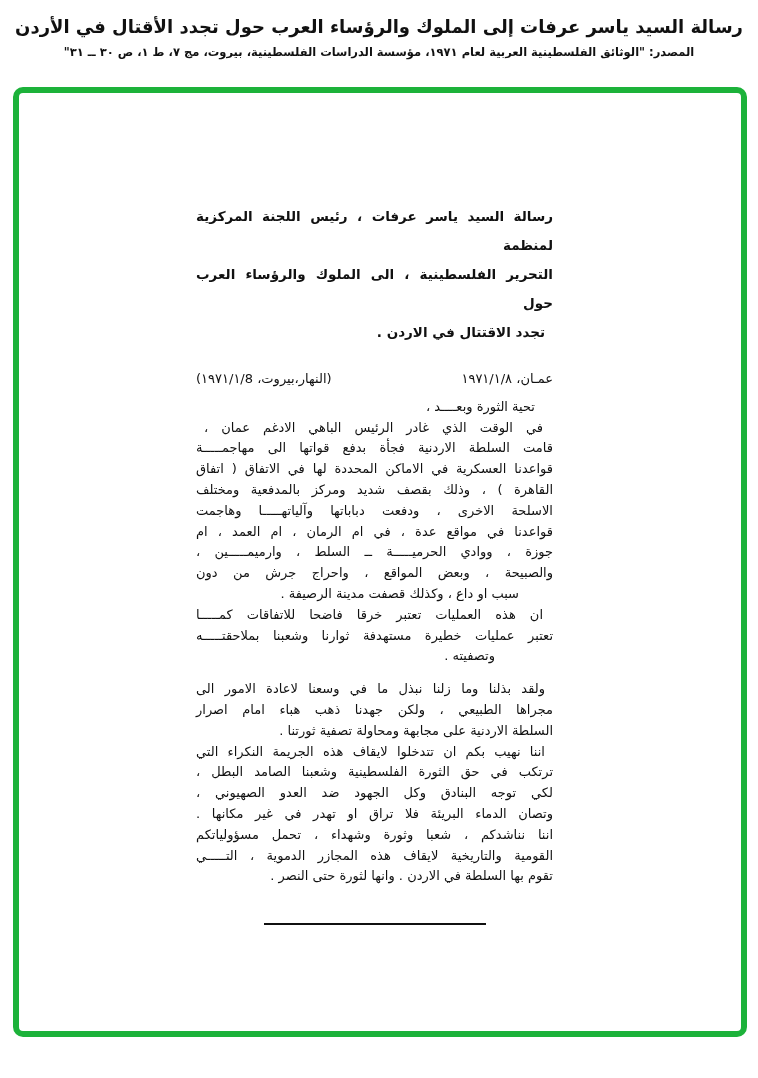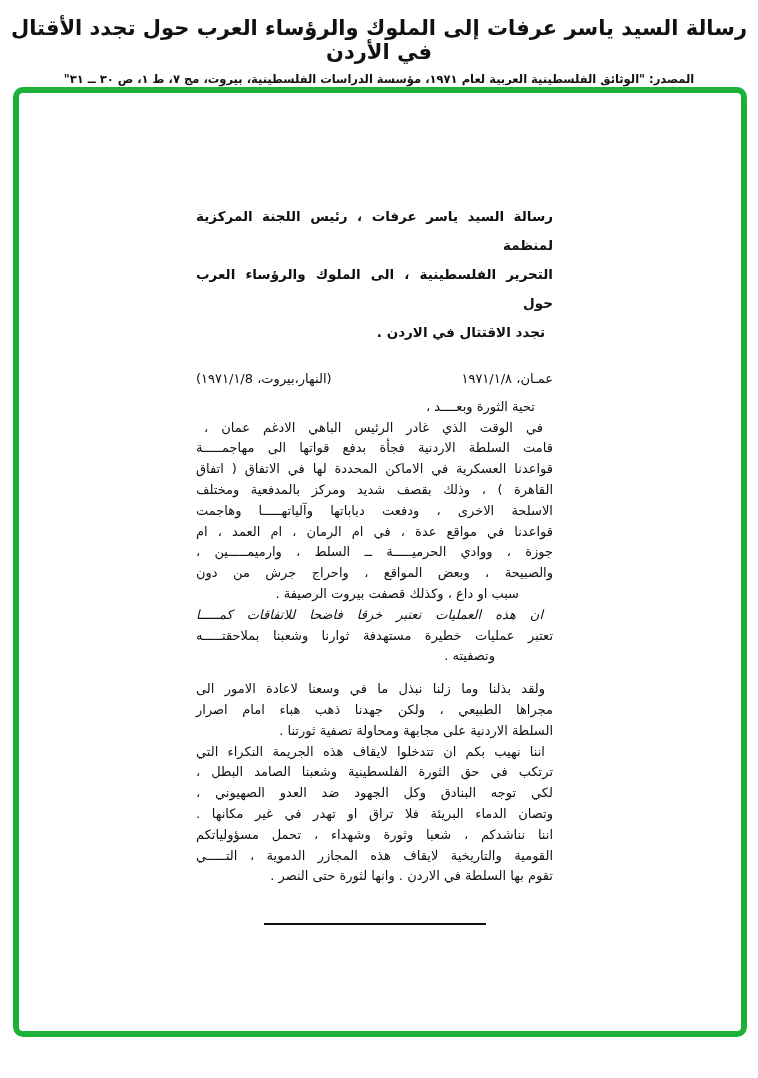--- a/index.html
+++ b/index.html
@@ -1,21 +1,21 @@
 <!DOCTYPE html>
 <html lang="ar"><head>
 <meta charset="utf-8">
 <style>
   html,body{margin:0;padding:0;}
   body{
     width:758px;height:1078px;background:#ffffff;position:relative;overflow:hidden;
     font-family:"DejaVu Sans",sans-serif;color:#111;
   }
   .doc-header{position:absolute;top:0;left:0;width:758px;text-align:center;direction:rtl;}
-  .doc-header .title{margin-top:16px;font-size:21px;font-weight:bold;letter-spacing:0;}
+  .doc-header .title{margin-top:16px;font-size:18px;font-weight:bold;letter-spacing:0;}
   .doc-header .source{margin-top:8px;font-size:11.5px;font-weight:bold;}
   .green-frame{
     position:absolute;left:13px;top:87px;width:722px;height:938px;
     border:6px solid #1cb23a;border-radius:10px;background:#fff;
   }
   .letter{
     position:absolute;left:196px;top:202px;width:357px;direction:rtl;
   }
   .heading .line{
     font-weight:bold;font-size:13.5px;line-height:29px;
@@ -64,24 +64,24 @@
       </div>
       <div class="para">
         <div class="line" style="padding-right: 10px; margin-left: 8px;">في الوقت الذي غادر الرئيس الباهي الادغم عمان ،</div>
         <div class="line">قامت السلطة الاردنية فجأة بدفع قواتها الى مهاجمـــــة</div>
         <div class="line">قواعدنا العسكرية في الاماكن المحددة لها في الاتفاق ( اتفاق</div>
         <div class="line">القاهرة ) ، وذلك بقصف شديد ومركز بالمدفعية ومختلف</div>
         <div class="line">الاسلحة الاخرى ، ودفعت دباباتها وآلياتهـــــا وهاجمت</div>
         <div class="line">قواعدنا في مواقع عدة ، في ام الرمان ، ام العمد ، ام</div>
         <div class="line">جوزة ، ووادي الحرميـــــة ــ السلط ، وارميمـــــين ،</div>
         <div class="line">والصبيحة ، وبعض المواقع ، واحراج جرش من دون</div>
-        <div class="line end" style="padding-right: 34px;">سبب او داع ، وكذلك قصفت بيروت الرصيفة .</div>
+        <div class="line end" style="padding-right: 34px;">سبب او داع ، وكذلك قصفت مدينة الرصيفة .</div>
       </div>
       <div class="para">
-        <div class="line" style="padding-right: 10px; font-style: italic;">ان هذه العمليات تعتبر خرقا فاضحا للاتفاقات كمـــــا</div>
+        <div class="line" style="padding-right: 10px;">ان هذه العمليات تعتبر خرقا فاضحا للاتفاقات كمـــــا</div>
         <div class="line">تعتبر عمليات خطيرة مستهدفة ثوارنا وشعبنا بملاحقتـــــه</div>
         <div class="line end" style="padding-right: 58px;">وتصفيته .</div>
       </div>
       <div class="para">
         <div class="line" style="padding-right: 8px; margin-top: 12px;">ولقد بذلنا وما زلنا نبذل ما في وسعنا لاعادة الامور الى</div>
         <div class="line">مجراها الطبيعي ، ولكن جهدنا ذهب هباء امام اصرار</div>
         <div class="line end">السلطة الاردنية على مجابهة ومحاولة تصفية ثورتنا .</div>
       </div>
       <div class="para">
         <div class="line" style="padding-right: 8px;">اننا نهيب بكم ان تتدخلوا لايقاف هذه الجريمة النكراء التي</div>

